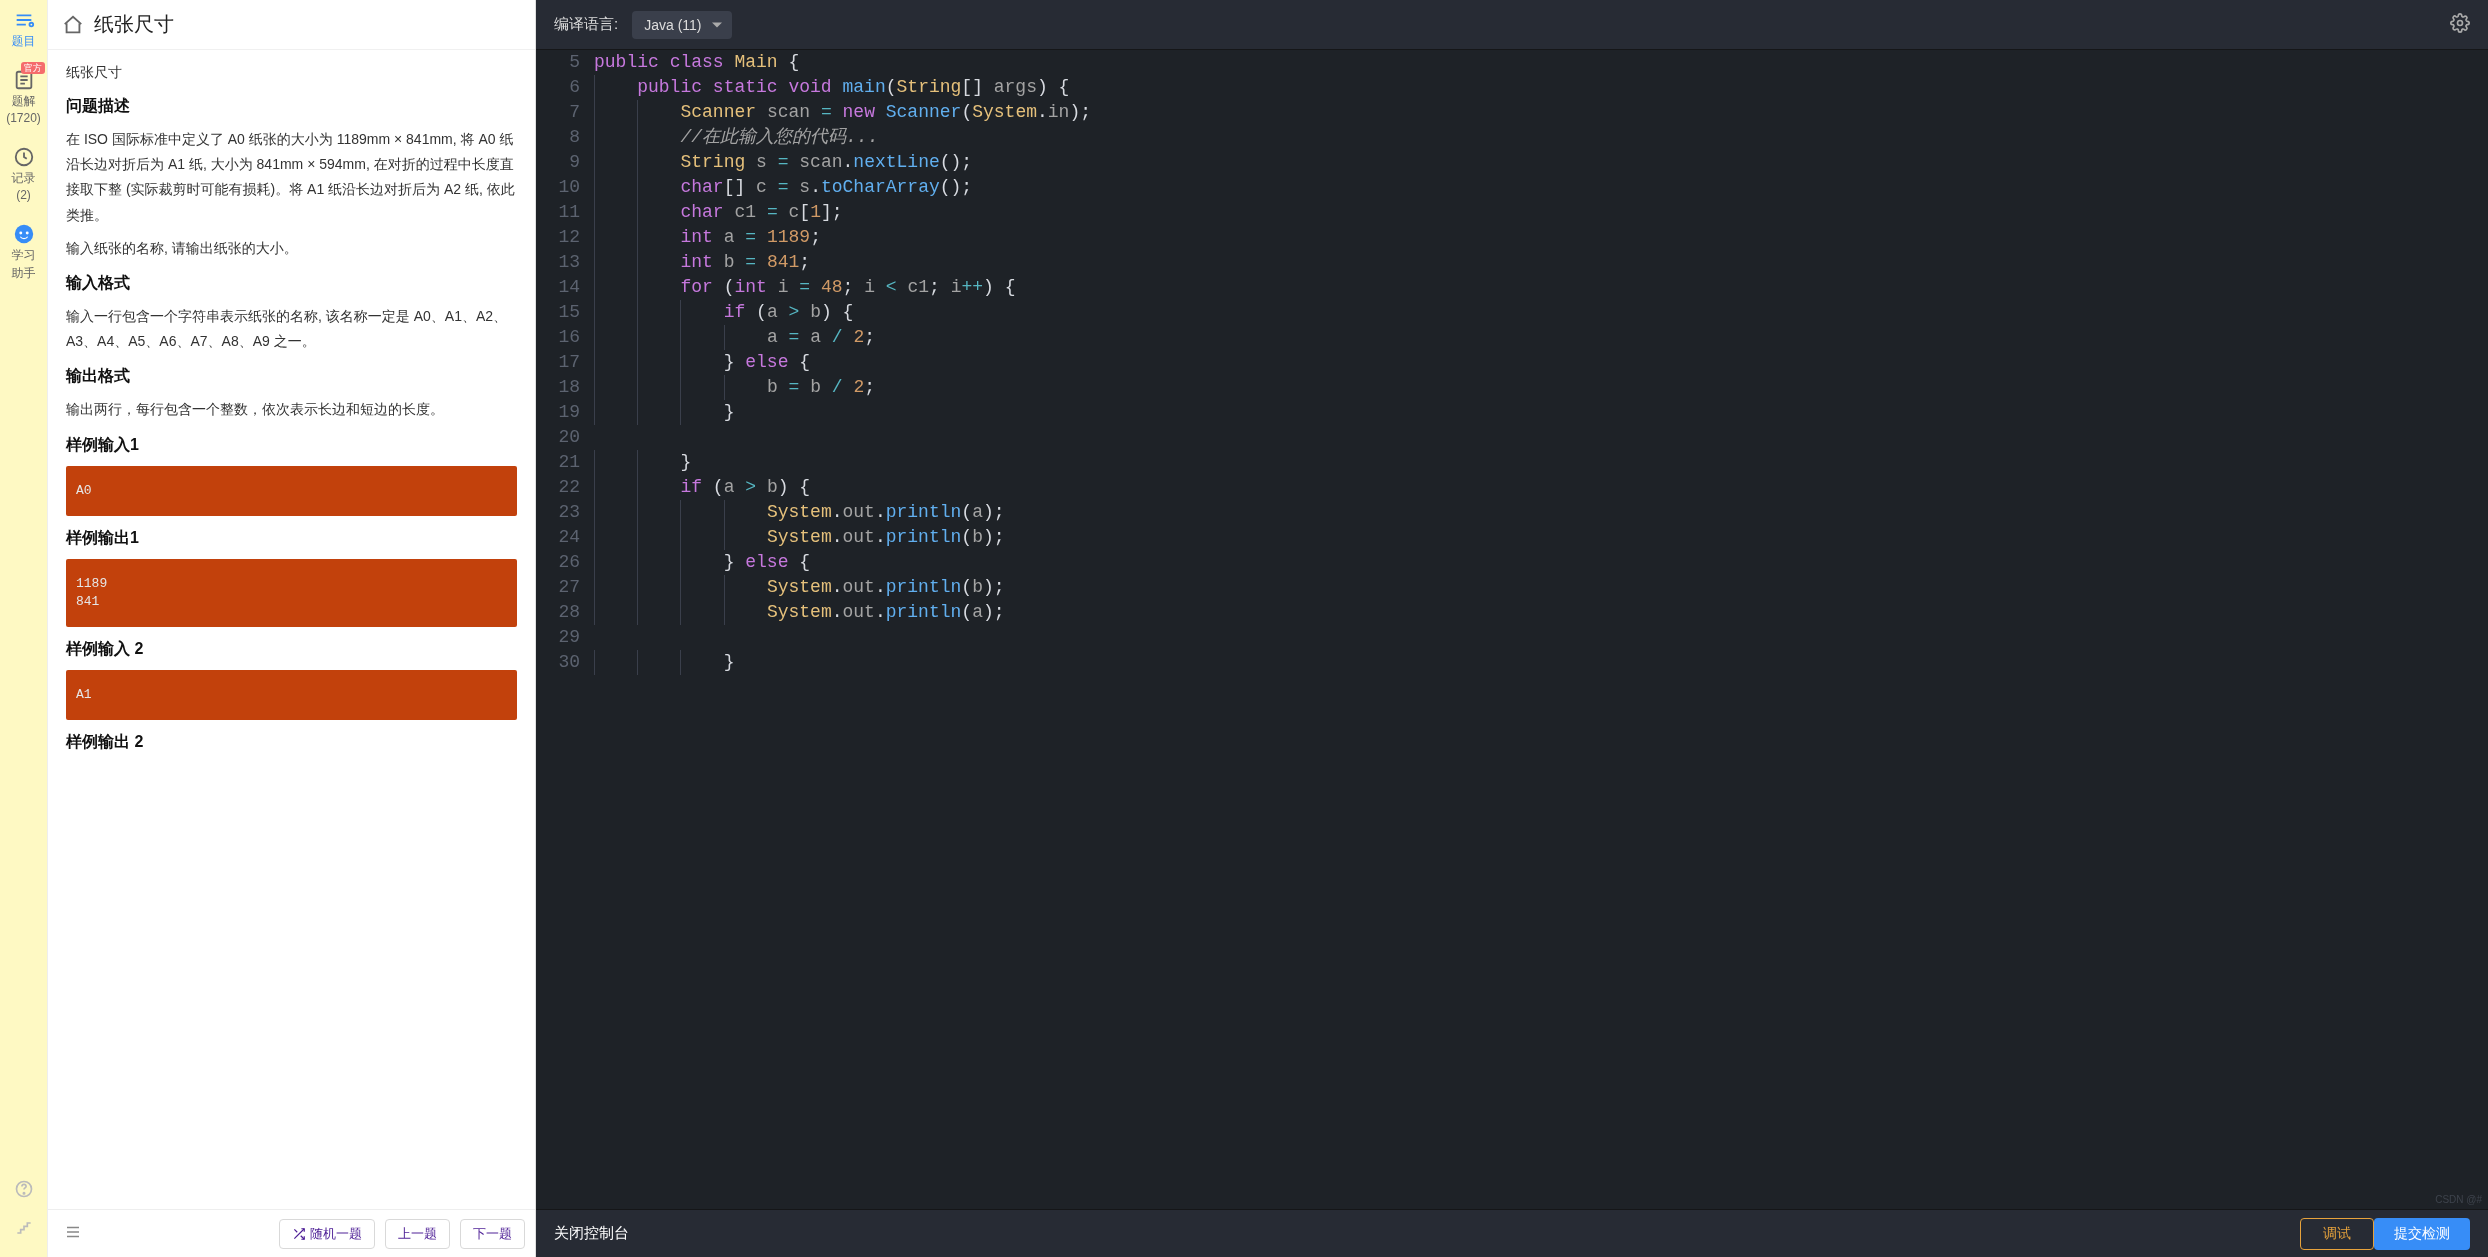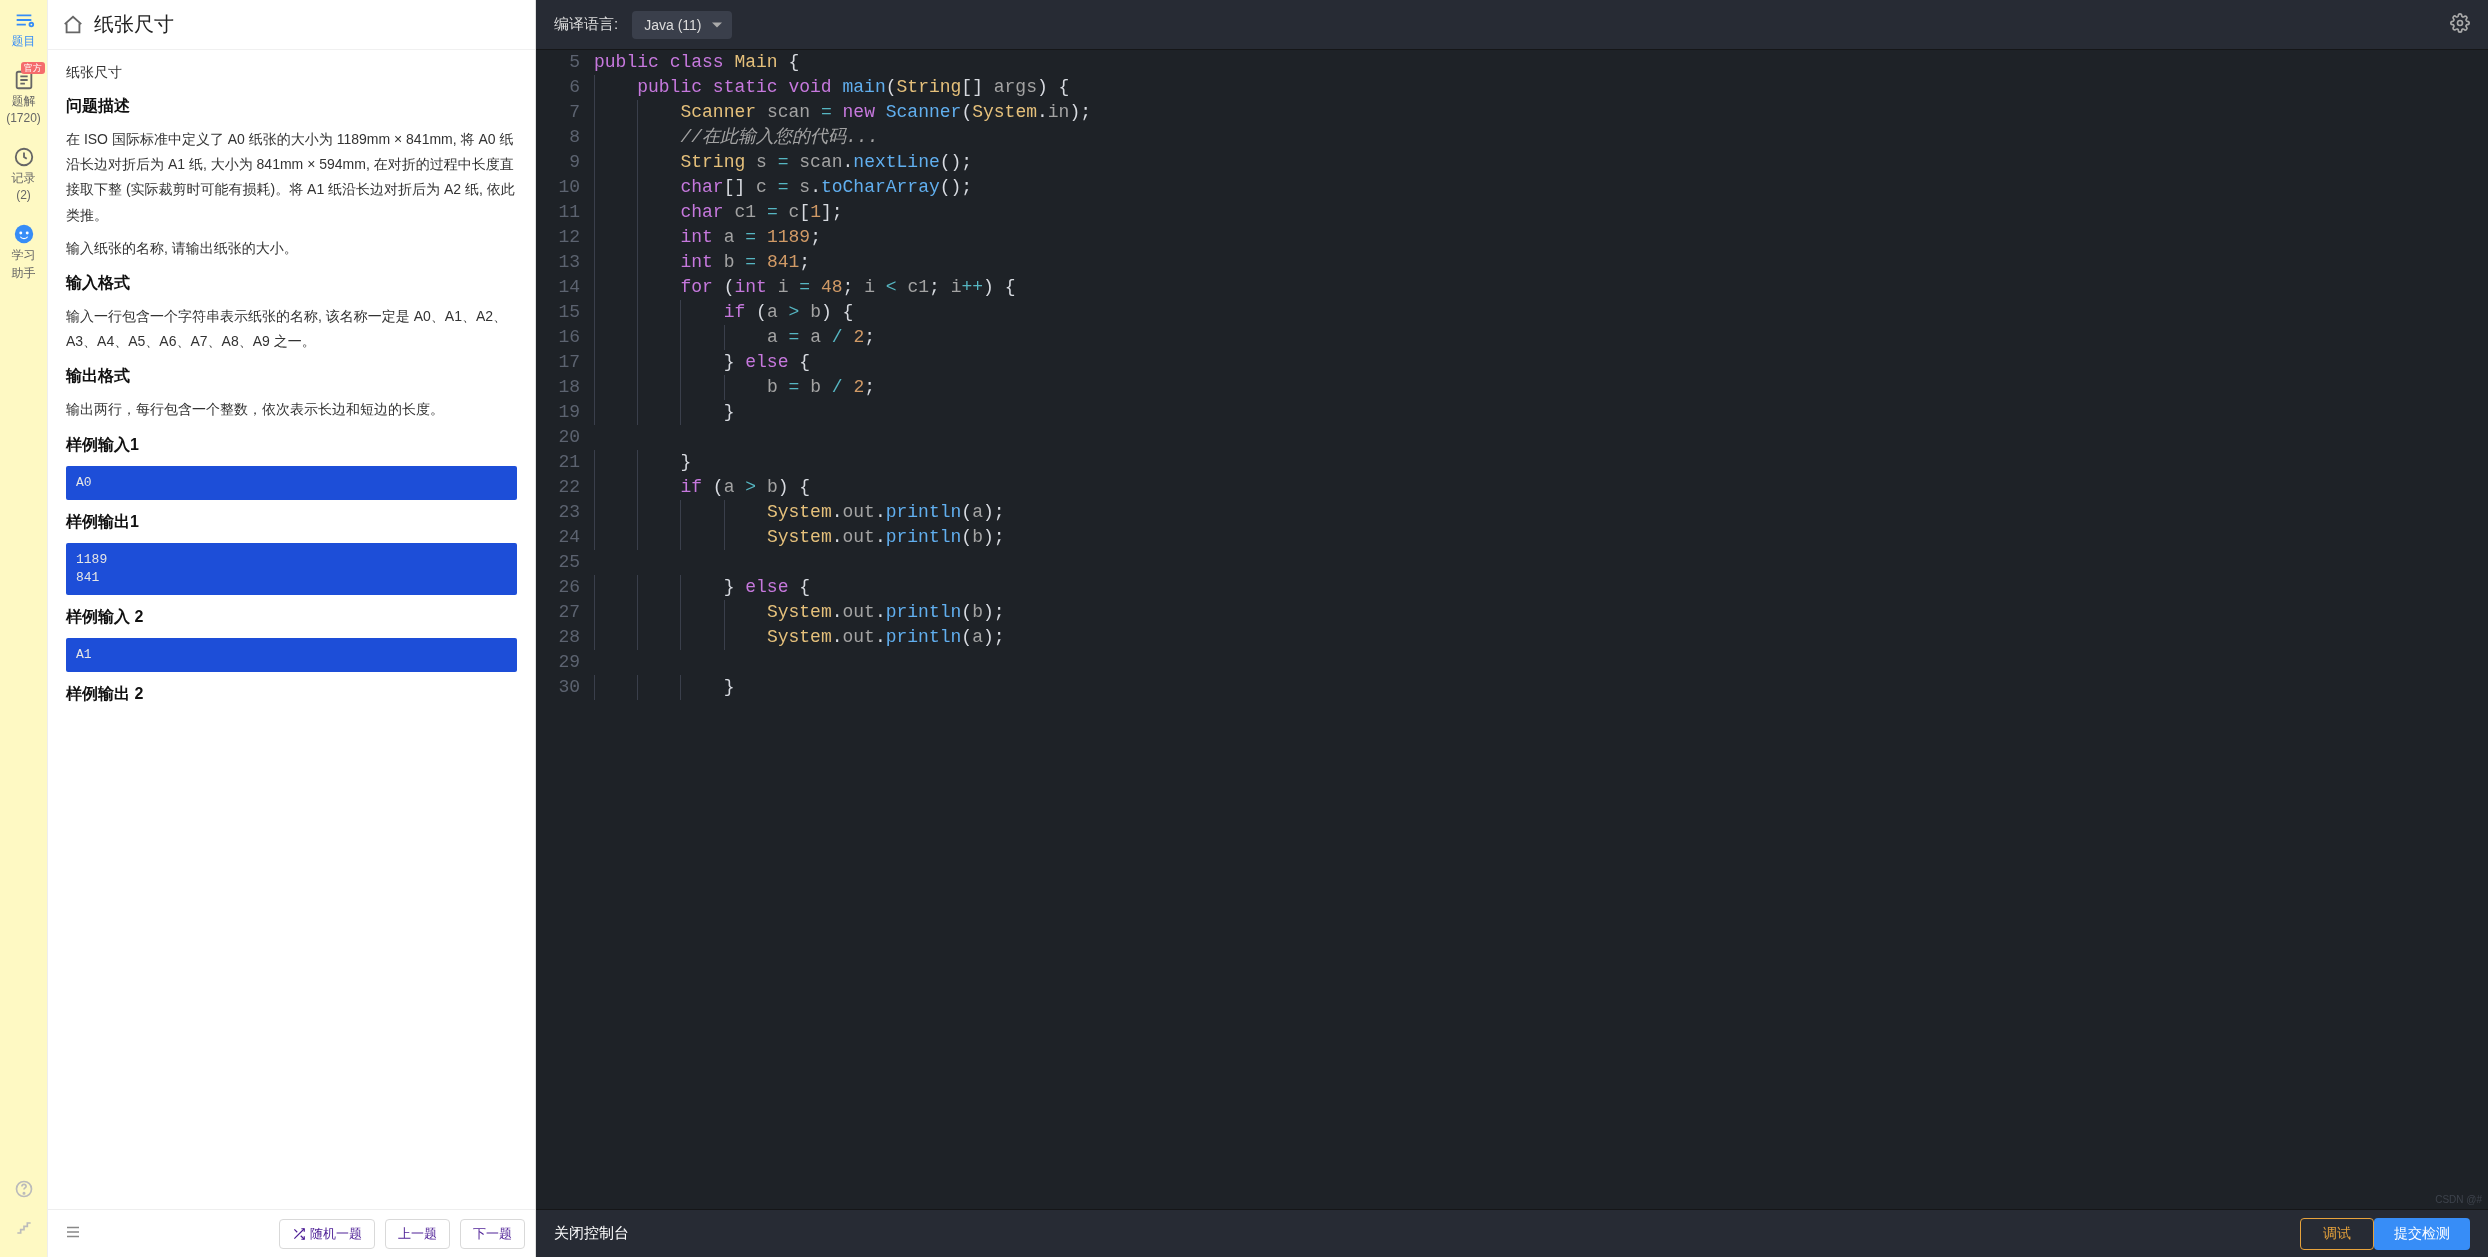--- a/index.html
+++ b/index.html
@@ -42,21 +42,21 @@
   position:relative;
 }
 .problem-title-bar { height:50px; display:flex; align-items:center; padding:0 14px; font-size:20px; color:#222; gap:10px; border-bottom:1px solid #f0f0f0; }
 .problem-title-bar .home-icon { width:22px; height:22px; color:#666; display:flex; align-items:center; justify-content:center; }
 .problem-body { flex:1; overflow-y:auto; padding: 14px 18px 14px 18px; position:relative; }
 .problem-body::-webkit-scrollbar { width:10px; }
 .problem-body::-webkit-scrollbar-thumb { background:#bcbcbc; border-radius:5px; }
 .problem-body .sub-title { font-size:14px; color:#333; margin-bottom:14px; }
 .problem-body h3 { font-size:16px; font-weight:700; color:#111; margin: 12px 0 10px; }
 .problem-body p { font-size:14px; color:#333; line-height:1.8; margin-bottom:8px; }
-.code-block { background:#1d4ed8; color:#e6e6e6; padding:8px 10px; font-family: Consolas, "Courier New", monospace; font-size:13px; white-space:pre; border-radius:2px; margin:6px 0 12px; line-height:1.4; }
+.code-block { background:#c2410c; color:#e6e6e6; padding:16px 10px; font-family: Consolas, "Courier New", monospace; font-size:13px; white-space:pre; border-radius:2px; margin:6px 0 12px; line-height:1.4; }
 
 .problem-footer { height:48px; border-top:1px solid #eee; display:flex; align-items:center; padding:0 10px; gap:10px; }
 .footer-btn { border:1px solid #d9d9d9; background:#fff; color:#4c1d95; font-size:13px; padding:5px 12px; border-radius:4px; cursor:pointer; display:inline-flex; align-items:center; gap:4px; }
 .footer-icon-btn { border:none; background:none; color:#888; cursor:pointer; padding:6px; }
 
 
 .editor-panel { flex:1; display:flex; flex-direction:column; background:#1e2227; color:#ddd; min-width:0; }
 .editor-header { height:50px; background:#272b34; display:flex; align-items:center; padding:0 18px; gap:14px; font-size:15px; border-bottom:1px solid #151618; }
 .lang-select { background:#3a3f4b; color:#ddd; border:none; border-radius:4px; padding:4px 30px 4px 12px; font-size:14px; height:28px; position:relative; display:inline-flex; align-items:center; cursor:pointer; }
 .lang-select::after { content:""; position:absolute; right:10px; top:50%; width:0; height:0; border-left:5px solid transparent; border-right:5px solid transparent; border-top:5px solid #aaa; transform:translateY(-50%); }
@@ -304,24 +304,20 @@
         </div>
         <div class="code-row">
           <div class="gutter">23</div>
           <div class="code-cell"><span class="indent-guide">    </span><span class="indent-guide">    </span><span class="indent-guide">    </span><span class="indent-guide">    </span><span class="cls">System</span><span class="pn">.</span><span class="var">out</span><span class="pn">.</span><span class="fn">println</span><span class="pn">(</span><span class="var">a</span><span class="pn">);</span></div>
         </div>
         <div class="code-row">
           <div class="gutter">24</div>
           <div class="code-cell"><span class="indent-guide">    </span><span class="indent-guide">    </span><span class="indent-guide">    </span><span class="indent-guide">    </span><span class="cls">System</span><span class="pn">.</span><span class="var">out</span><span class="pn">.</span><span class="fn">println</span><span class="pn">(</span><span class="var">b</span><span class="pn">);</span></div>
         </div>
         <div class="code-row">
-          <div class="gutter">25</div>
-          <div class="code-cell"><span class="pn"></span></div>
-        </div>
-        <div class="code-row">
           <div class="gutter">26</div>
           <div class="code-cell"><span class="indent-guide">    </span><span class="indent-guide">    </span><span class="indent-guide">    </span><span class="pn">} </span><span class="kw">else</span><span> </span><span class="pn">{</span></div>
         </div>
         <div class="code-row">
           <div class="gutter">27</div>
           <div class="code-cell"><span class="indent-guide">    </span><span class="indent-guide">    </span><span class="indent-guide">    </span><span class="indent-guide">    </span><span class="cls">System</span><span class="pn">.</span><span class="var">out</span><span class="pn">.</span><span class="fn">println</span><span class="pn">(</span><span class="var">b</span><span class="pn">);</span></div>
         </div>
         <div class="code-row">
           <div class="gutter">28</div>
           <div class="code-cell"><span class="indent-guide">    </span><span class="indent-guide">    </span><span class="indent-guide">    </span><span class="indent-guide">    </span><span class="cls">System</span><span class="pn">.</span><span class="var">out</span><span class="pn">.</span><span class="fn">println</span><span class="pn">(</span><span class="var">a</span><span class="pn">);</span></div>

